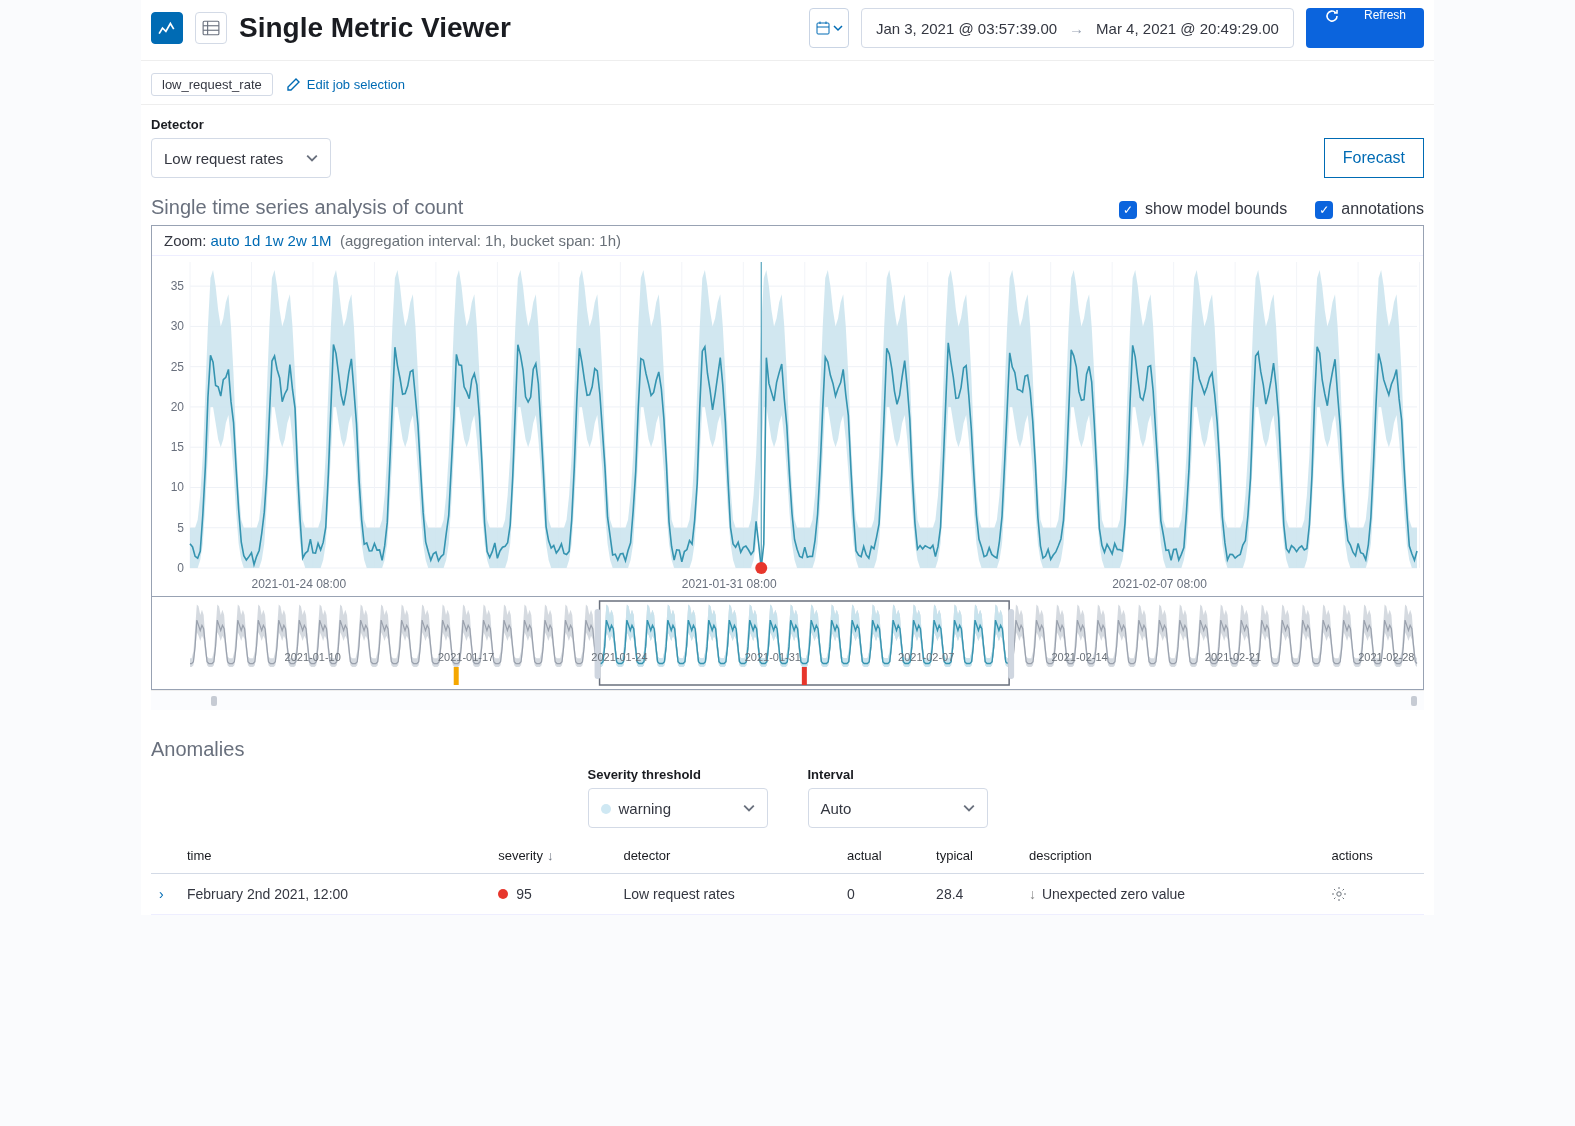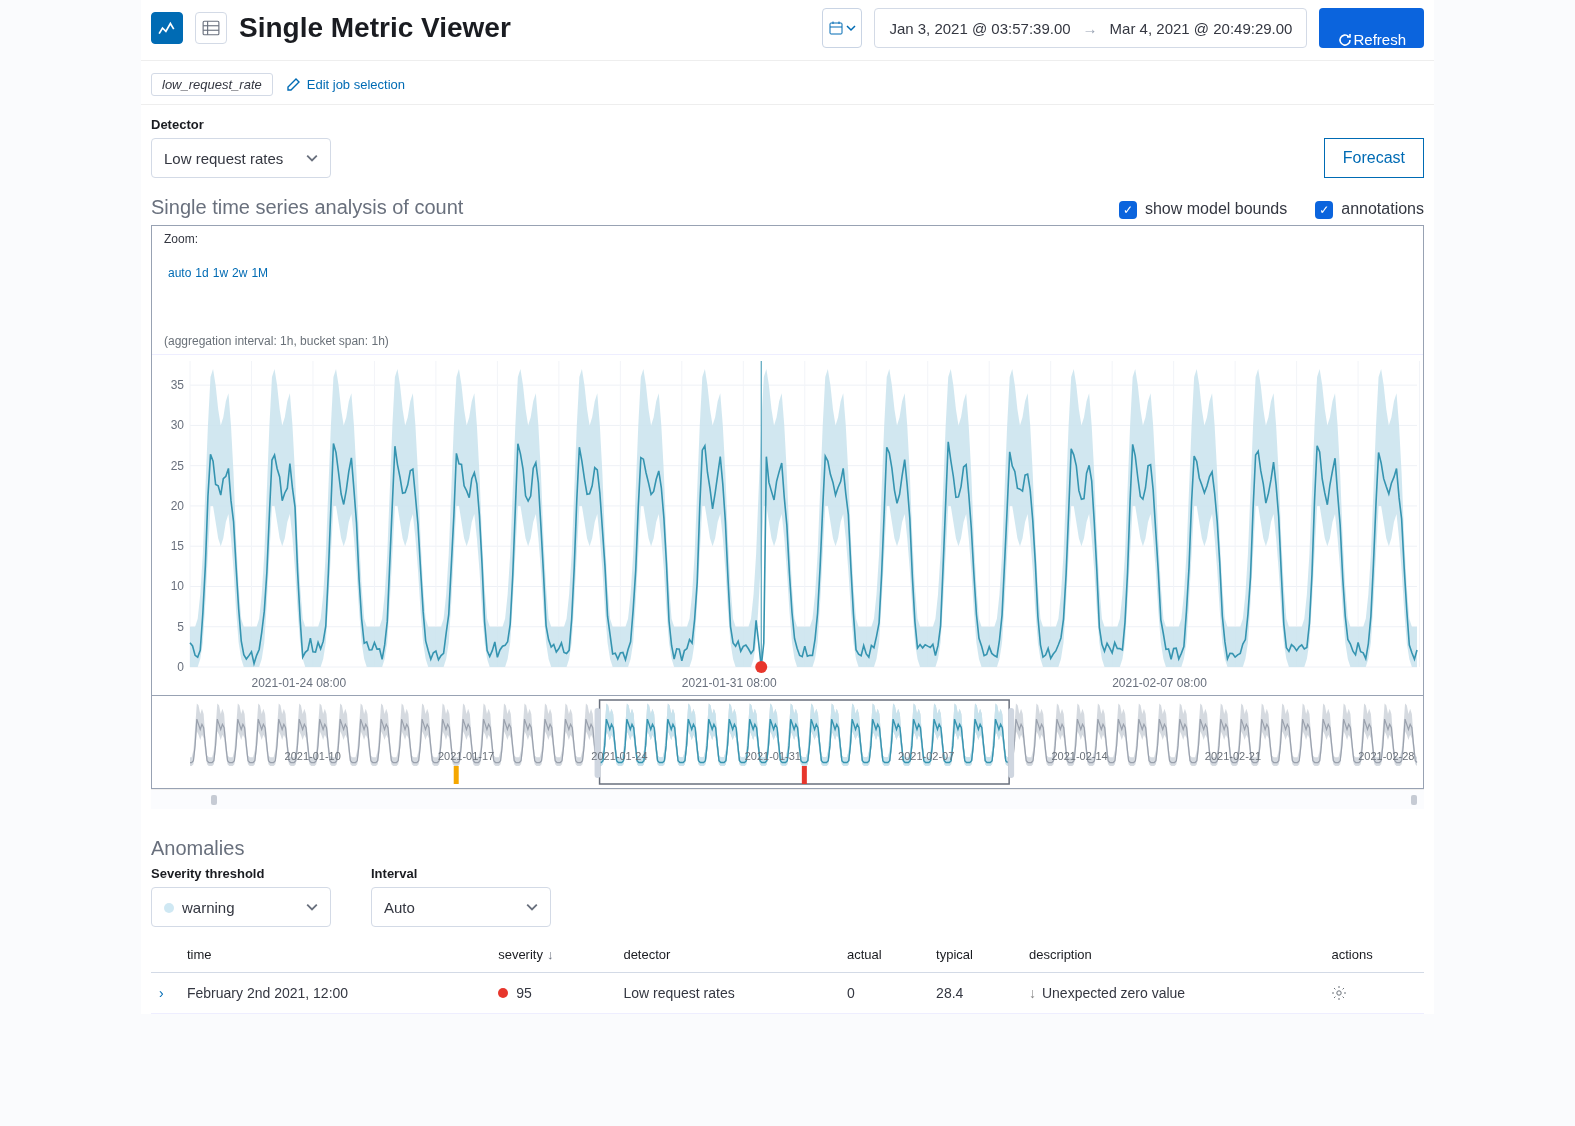--- a/index.html
+++ b/index.html
@@ -26,39 +26,39 @@
 .date-picker {
   display: flex; align-items: center; border: 1px solid #d3dae6; border-radius: 4px;
   height: 40px; padding: 0 14px; gap: 12px; font-size: 15px; color:#343741;
 }
 .date-cal {
   border:1px solid #c9d4e4; border-radius:4px; width:40px; height:40px;
   display:flex; align-items:center; justify-content:center; gap:2px; color:#006bb4;
 }
 .refresh-btn {
   background: #07c; background:#0071c2; color:#fff; border:none; border-radius:4px;
-  height:40px; padding:0 18px; font-size:15px; display:flex; align-items:flex-end; gap:0; cursor:pointer;
+  height:40px; padding:0 18px; font-size:12px; display:flex; align-items:flex-start; gap:24px; cursor:pointer;
 }
 .refresh-btn { background:#005ec4; } 
 .refresh-btn { background:#0b64dd; }
 .refresh-btn { background:#0077cc; }
 .refresh-btn { background:#006bb4; }
 .refresh-btn { background:#0b5cff; }
 .refresh-btn { background:#1a73e8; }
 .refresh-btn { background:#1ba9f5; }
 .refresh-btn { background-color:#006bb4; }
 
 .refresh-btn { background:#0b64dd; }
 
 .subheader {
   padding: 12px 10px 8px; border-bottom: 1px solid #eee;
   display:flex; align-items:center; gap:12px;
 }
 .job-chip {
-  border:1px solid #d3dae6; border-radius:3px; padding:3px 10px; font-size:13px; background:#fff;font-style:italic;
+  border:1px solid #d3dae6; border-radius:3px; padding:3px 10px; font-size:13px; background:#fff;
 }
 .link { color:#006bb4; cursor:pointer; display:flex; align-items:center; gap:6px; font-size:13px;}
 
 .section { padding: 12px 10px 0; }
 .label { font-size:13px; font-weight:700; color:#1a1c21; margin-bottom:6px; }
 .select {
   display:flex; align-items:center; justify-content:space-between;
   border:1px solid #d3dae6; border-radius:4px; height:40px; padding:0 12px; min-width:180px;
   font-size:15px; background:#fff; cursor:pointer;
 }
@@ -73,40 +73,40 @@
 .cb {
   width:18px; height:18px; background:#0b64dd; border-radius:4px; display:inline-flex;
   align-items:center; justify-content:center; color:#fff; font-size:12px; margin-right:8px;
 }
 
 .chart-wrap { padding:0 10px 10px; }
 .chart-box {
   border:1.5px solid #98a2b3; background:#fff; position:relative;
 }
 .chart-toolbar {
-  display:flex; gap:20px; padding:6px 12px; font-size:12px; border-bottom:1px solid #eef; color:#343741;flex-direction:column;
+  display:flex; gap:0; padding:6px 12px; font-size:15px; border-bottom:1px solid #eef; color:#343741;
 }
 .chart-toolbar .zoom-links a { color:#006bb4; margin-left:4px; cursor:pointer;}
 .chart-muted { color:#6a7179; }
 
 svg { display:block; }
 .bounds { fill:#c9e3ed; opacity:.85; }
 .series { fill:none; stroke:#3594b0; stroke-width:1.6; }
 .anomaly-dot { fill:#e7362c; }
 .context-box { border:1.5px solid #98a2b3; border-top:none; position:relative;}
 .context-bounds { fill:#d0d6dd; opacity:.9;}
 .context-series { fill:none; stroke:#9aa1ad; stroke-width:1.2;}
 .context-label { font-size:11px; fill:#6a7179;}
 .marker-red { stroke:#e7362c; stroke-width:5;}
 .marker-orange { stroke:#f5a700; stroke-width:5;}
 .track { height:20px; position:relative; border-top:1px solid #eee; background:#fbfcfe;}
 .track .thumb { position:absolute; top:5px; width:6px; height:10px; background:#c6cbd4; border-radius:2px;}
 
 .anomalies-title { font-size:20px; color:#69707d; padding:18px 10px 6px;}
-.filters { display:flex; gap:40px; padding:0 10px 10px;}
+.filters { display:flex; gap:40px; padding:0 10px 10px;justify-content:center;}
 .sev-dot { width:10px;height:10px;border-radius:50%; background:#cfe8f3; display:inline-block; margin-right:8px;}
 .sev-dot.red { background:#e7362c; }
 
 table { width:calc(100% - 20px); margin:0 10px 12px; border-collapse:collapse; font-size:14px;}
 thead th {
   text-align:left; font-weight:400; font-size:13px; color:#1a1c21;
   border-bottom:1px solid #d3dae6; padding:10px 8px;
 }
 tbody td { padding:12px 8px; border-bottom:1px solid #eef; color:#343741;}
 .expand-caret { color:#006bb4; cursor:pointer; padding-right:6px;}

